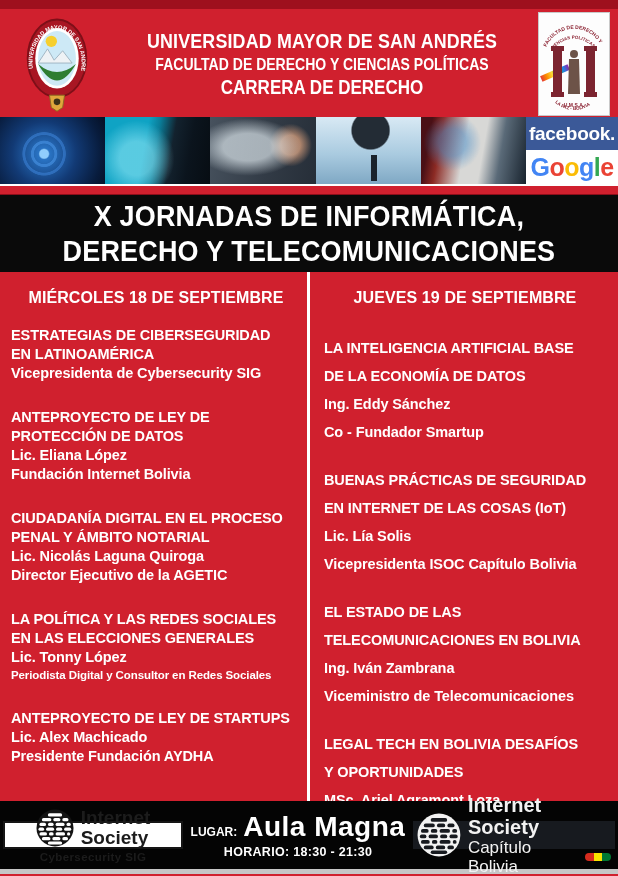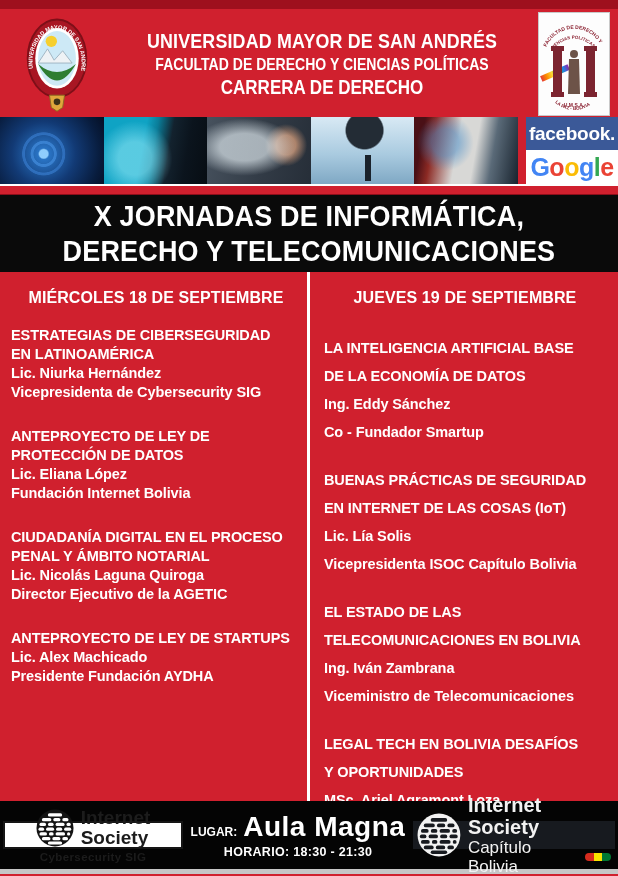--- a/index.html
+++ b/index.html
@@ -32,21 +32,21 @@
       radial-gradient(circle at 76% 42%, rgba(195,145,115,.85) 0 11%, transparent 24%),
       linear-gradient(100deg,#47525e 0%,#323b46 55%,#262e38 100%);}
   .p4{background-image:
       radial-gradient(circle at 52% 20%, #232c35 0 24%, transparent 26%),
       linear-gradient(#1a222b,#1a222b),
       linear-gradient(180deg,#d8e9f4 0%,#aacbe0 55%,#7fa8c4 100%);
       background-size:auto,6px 26px,auto;background-position:0 0,56% 92%,0 0;background-repeat:no-repeat;}
   .p5{background:
       radial-gradient(circle at 30% 38%, rgba(70,140,200,.5) 0 16%, transparent 34%),
       linear-gradient(100deg,#4a1016 0 10%,#8c2a24 20%,#d8d8d6 42% 58%,#5a6a78 74%,#18232e 100%);}
-  .social{width:92px;flex:none;display:flex;flex-direction:column;padding-left:8px;}
+  .social{width:92px;flex:none;display:flex;flex-direction:column;}
   .fb{height:33px;background:#3b5998;color:#fff;font-weight:bold;font-size:19px;
       display:flex;align-items:center;justify-content:center;letter-spacing:-.3px;}
   .google{height:34px;background:#fff;display:flex;align-items:center;justify-content:center;
       font-weight:bold;font-size:25px;letter-spacing:-.5px;}
   
   .sep-white{height:2px;background:#fff;}
   .sep-red{height:8px;background:#d0202e;border-bottom:1px solid #8d0e1a;}
   
   .title-band{height:77px;background:#0a0a0a;display:flex;align-items:center;justify-content:center;}
   .title-band .tl{white-space:pre-line;text-align:center;font-weight:bold;font-size:29px;
@@ -213,34 +213,39 @@
 DERECHO Y TELECOMUNICACIONES</div>
   </div>
 
   <main class="columns">
 
     <section class="col col-left">
       <h2 class="day-header">MIÉRCOLES 18 DE SEPTIEMBRE</h2>
       <div class="talk">
         <div class="talk-title">ESTRATEGIAS DE CIBERSEGURIDAD
 EN LATINOAMÉRICA</div>
-        <div class="talk-speaker">Lic. Niurka Hernández</div>
         <div class="talk-role">Vicepresidenta de Cybersecurity SIG</div>
       </div>
       <div class="talk">
         <div class="talk-title">ANTEPROYECTO DE LEY DE
 PROTECCIÓN DE DATOS</div>
         <div class="talk-speaker">Lic. Eliana López</div>
         <div class="talk-role">Fundación Internet Bolivia</div>
       </div>
       <div class="talk">
         <div class="talk-title">CIUDADANÍA DIGITAL EN EL PROCESO
 PENAL Y ÁMBITO NOTARIAL</div>
         <div class="talk-speaker">Lic. Nicolás Laguna Quiroga</div>
         <div class="talk-role">Director Ejecutivo de la AGETIC</div>
+      </div>
+      <div class="talk">
+        <div class="talk-title">LA POLÍTICA Y LAS REDES SOCIALES
+EN LAS ELECCIONES GENERALES</div>
+        <div class="talk-speaker">Lic. Tonny López</div>
+        <div class="talk-role small">Periodista Digital y Consultor en Redes Sociales</div>
       </div>
       <div class="talk">
         <div class="talk-title">ANTEPROYECTO DE LEY DE STARTUPS</div>
         <div class="talk-speaker">Lic. Alex Machicado</div>
         <div class="talk-role">Presidente Fundación AYDHA</div>
       </div>
     </section>
 
     <div class="divider"></div>
 

